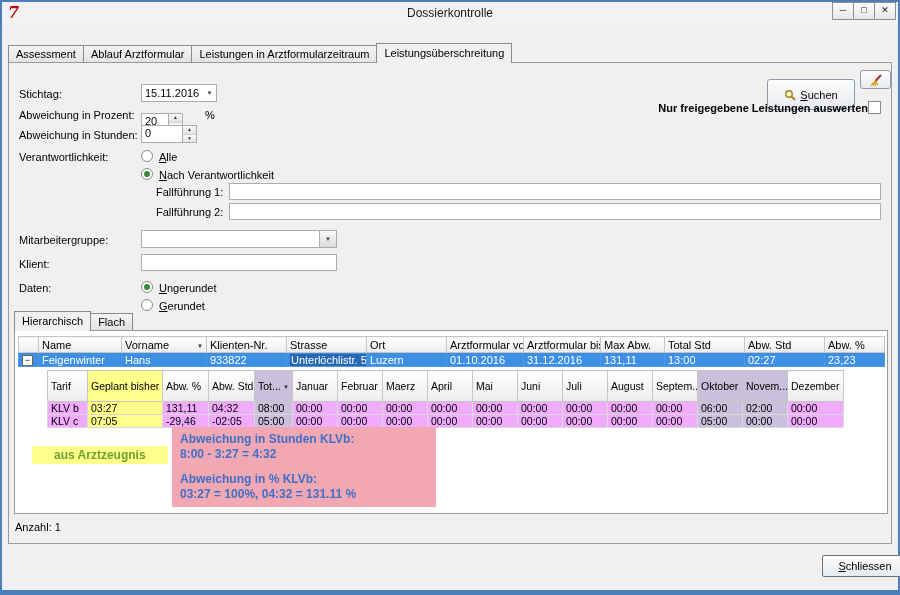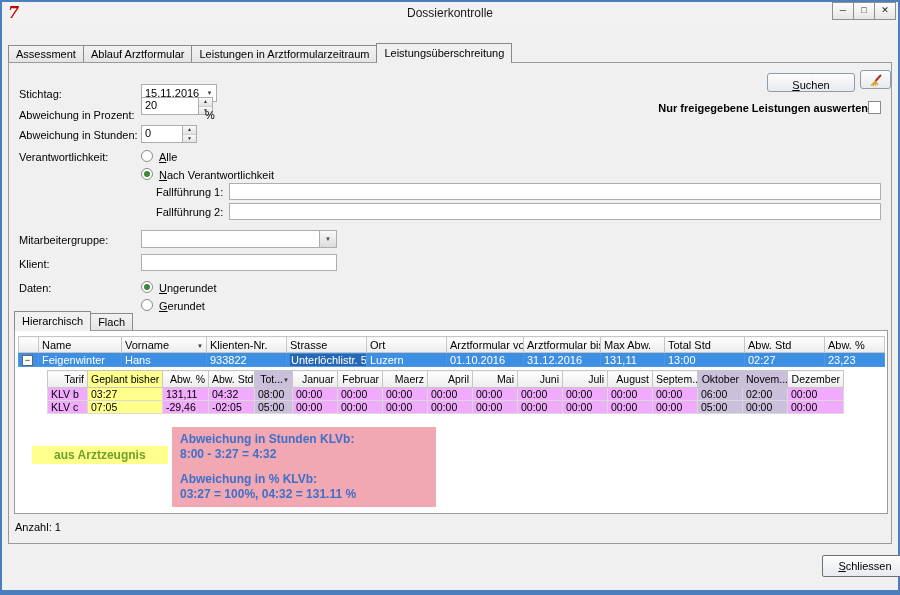--- a/index.html
+++ b/index.html
@@ -61,21 +61,21 @@
   .groupbox { position:absolute; left:5px; top:267px; width:874px; height:184px; background:#FFF;
               border:1px solid #9A9A9A; }
 
   table.grid, table.detail { border-collapse:collapse; table-layout:fixed; position:absolute; }
   table.grid { left:3px; top:5px; width:866px; font-size:11px; }
   table.detail { left:32px; top:39px; width:796px; font-size:10.5px; }
   .grid th, .detail th { background:linear-gradient(#FFFFFF,#ECECEC); border:1px solid #C6C6C6;
         font-weight:normal; text-align:left; padding:0 3px; height:16px; white-space:nowrap; overflow:hidden; }
   .grid td, .detail td { background:#f0abfc; border:1px solid #DADADA; padding:0 3px; height:13px;
         white-space:nowrap; overflow:hidden; }
-  .detail th { height:17px;text-align:right; }
+  .detail th { height:31px; }
   .grid tr.sel td { background:var(--selection-blue,#3D8FE4); color:#FFF; border-color:#4D97E4; }
   .grid .gutter { width:20px; }
   .expander { display:inline-block; width:11px; height:11px; background:#FFF; border:1px solid #666;
               color:#000; font-size:9px; line-height:9px; text-align:center; }
   .editing-span { background:#2668B4; padding:0 1px; }
   .sort { float:right; font-size:6px; color:#333; margin-top:4px; }
   .hl-y { background:var(--highlight-yellow,#FFFF8C) !important; }
   .hl-l { background:var(--highlight-lavender,#CBC0DC) !important;margin-top:36px; }
 
   
@@ -114,21 +114,21 @@
 
   <div class="panel">
 
     <span class="lbl" style="left:10px; top:25px;">Stichtag:</span>
     <div class="combo" style="left:132px; top:21px; width:76px;">
       <span class="val">15.11.2016</span>
       <span class="arr">▼</span>
     </div>
 
     <span class="lbl" style="left:10px; top:46px;">Abweichung in Prozent:</span>
-    <div class="spin" style="left:132px; top:34px; width:72px;">
+    <div class="spin" style="left:132px; top:50px; width:42px;">
       <span class="val">20</span>
       <div class="btns">
         <div>▲</div>
         <div>▼</div>
       </div>
     </div>
     <span class="lbl" style="left:196px; top:46px;">%</span>
 
     <span class="lbl" style="left:10px; top:66px;">Abweichung in Stunden:</span>
     <div class="spin" style="left:132px; top:62px; width:56px;">
@@ -158,21 +158,21 @@
 
     <span class="lbl" style="left:10px; top:195px;">Klient:</span>
     <input class="inp" style="left: 132px; top: 191px; width: 196px;" value="">
 
     <span class="lbl" style="left:10px; top:219px;">Daten:</span>
     <span class="radio checked" style="left:132px; top:218px;"></span>
     <span class="lbl accel" style="left:150px; top:219px;">Ungerundet</span>
     <span class="radio" style="left:132px; top:236px;"></span>
     <span class="lbl accel" style="left:150px; top:237px;">Gerundet</span>
 
-    <button class="btn" style="position:absolute; left:758px; top:10px; width:88px; height:19px;flex-direction:column;">
+    <button class="btn" style="position:absolute; left:758px; top:16px; width:88px; height:31px;">
       <svg width="12" height="12" viewBox="0 0 12 12">
         <circle cx="5" cy="5" r="3.2" fill="#FFF3C2" stroke="#A08325" stroke-width="1.4"></circle>
         <line x1="7.6" y1="7.6" x2="11" y2="11" stroke="#A08325" stroke-width="1.8"></line>
       </svg>
       <span class="accel">Suchen</span>
     </button>
     <button class="btn" style="position:absolute; left:851px; top:7px; width:31px; height:19px;">
       <svg width="14" height="14" viewBox="0 0 14 14">
         <line x1="12" y1="2" x2="6.5" y2="8" stroke="#A33030" stroke-width="2"></line>
         <path d="M6.5 8 L2 12.5 M6.5 8 L4 13 M6.5 8 L6.5 13 M6.5 8 L9 12" stroke="#D9A520" stroke-width="1.2" fill="none"></path>

